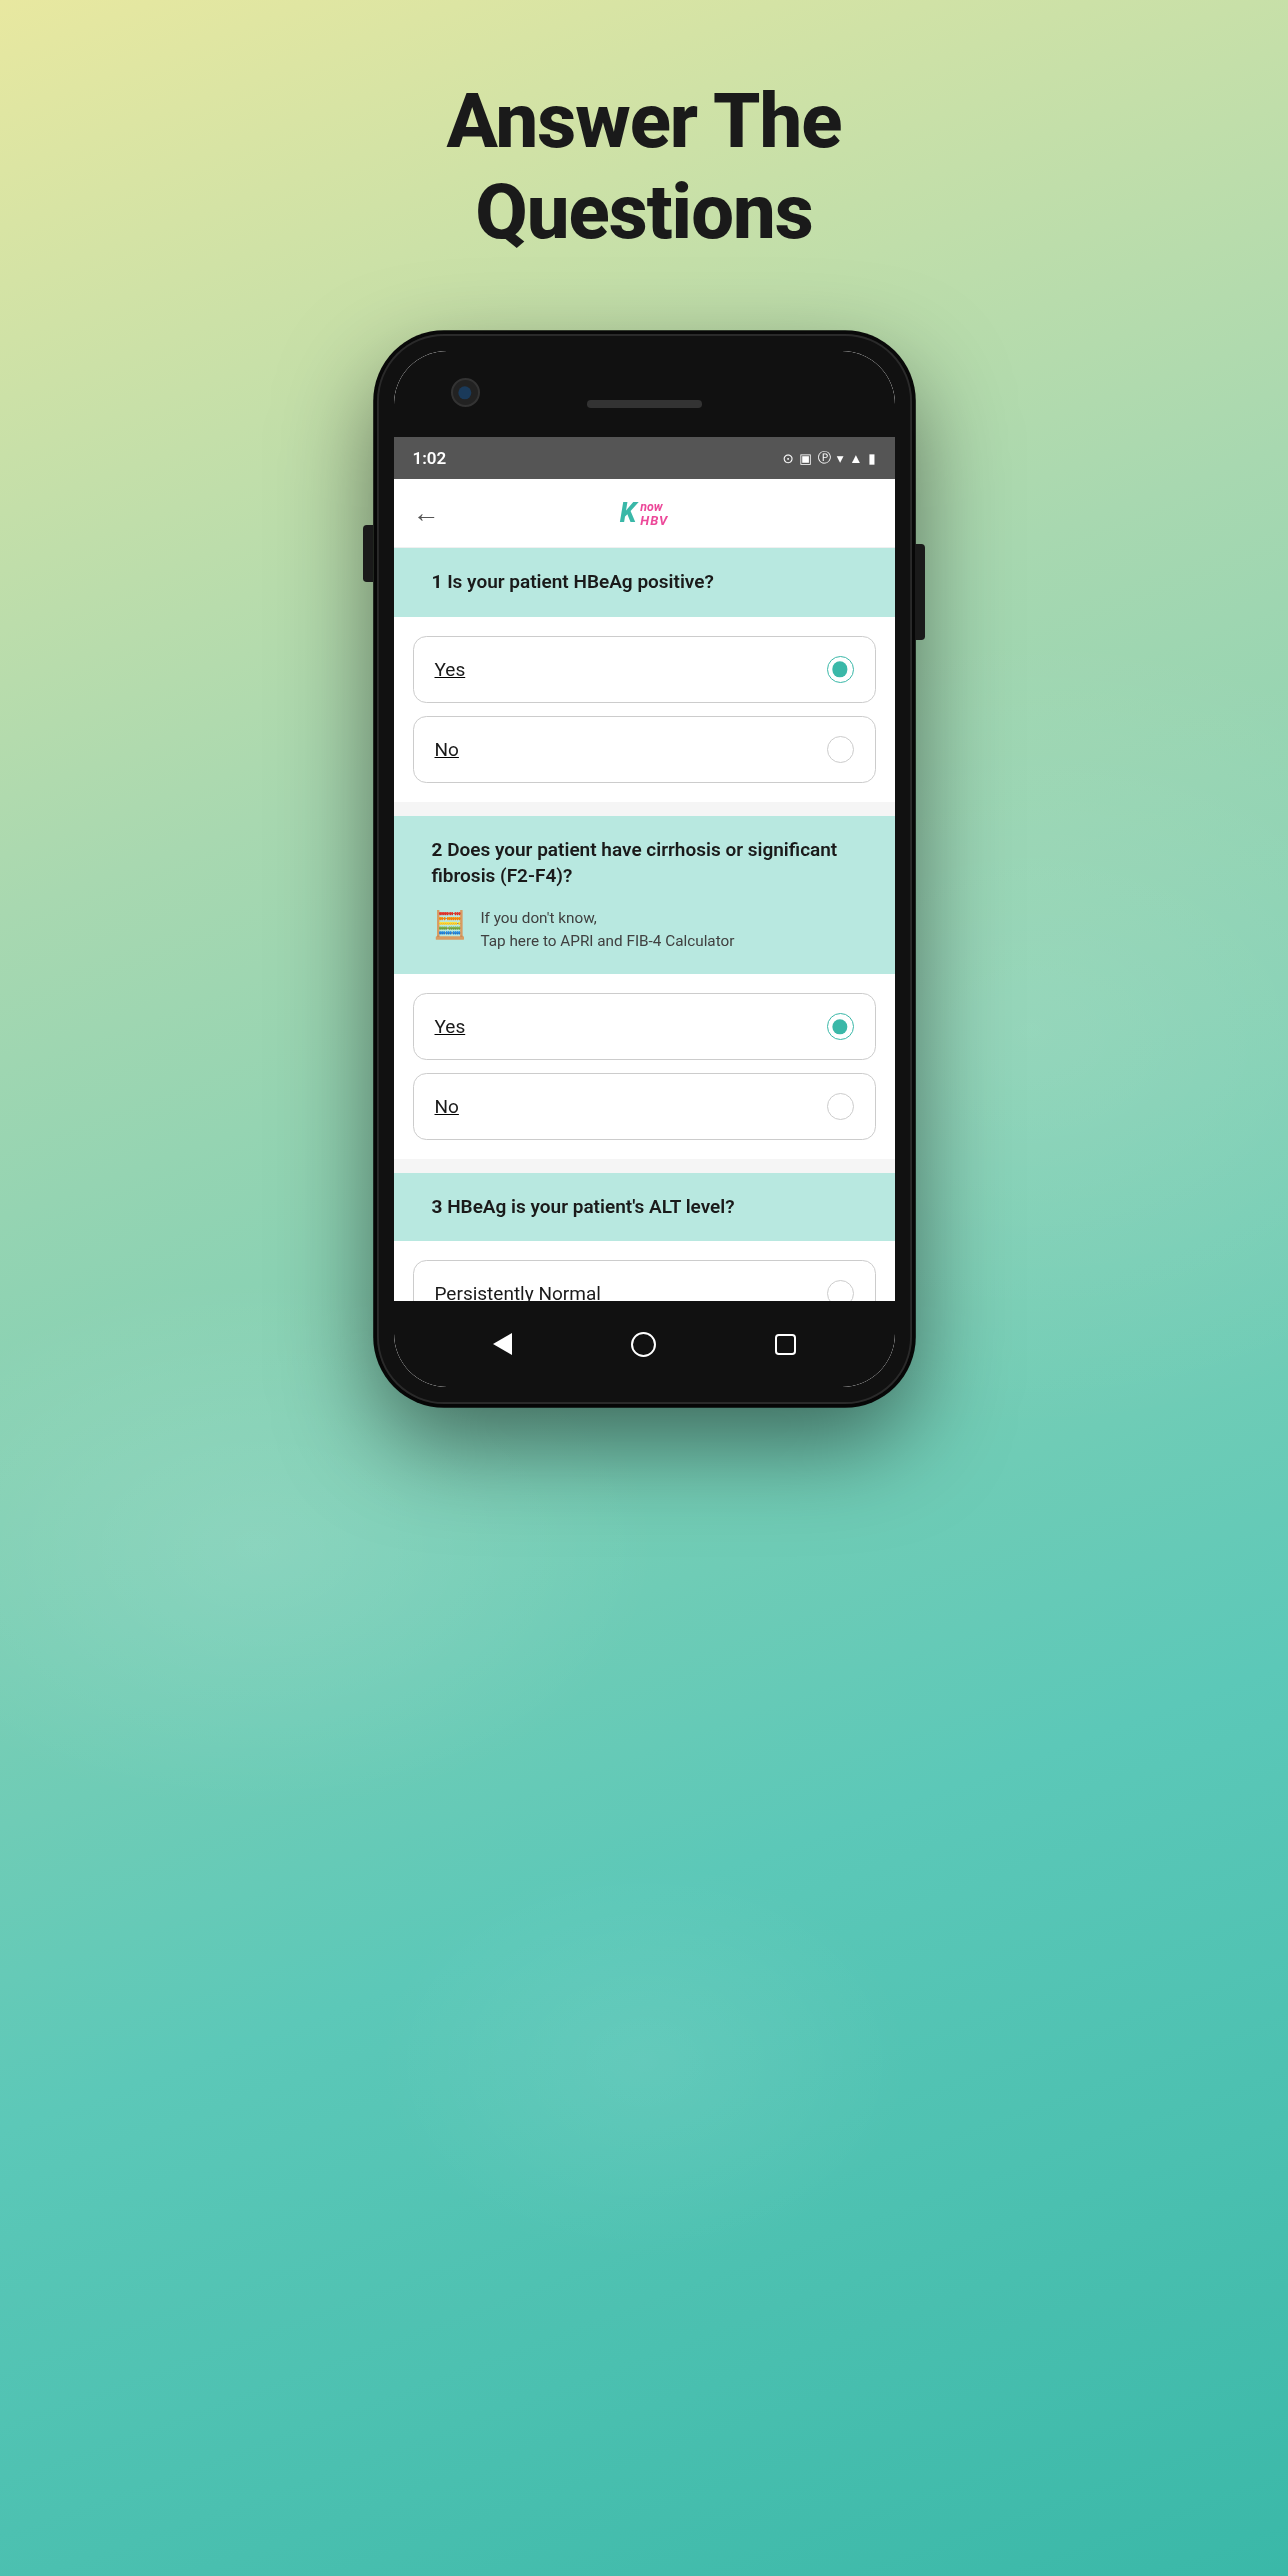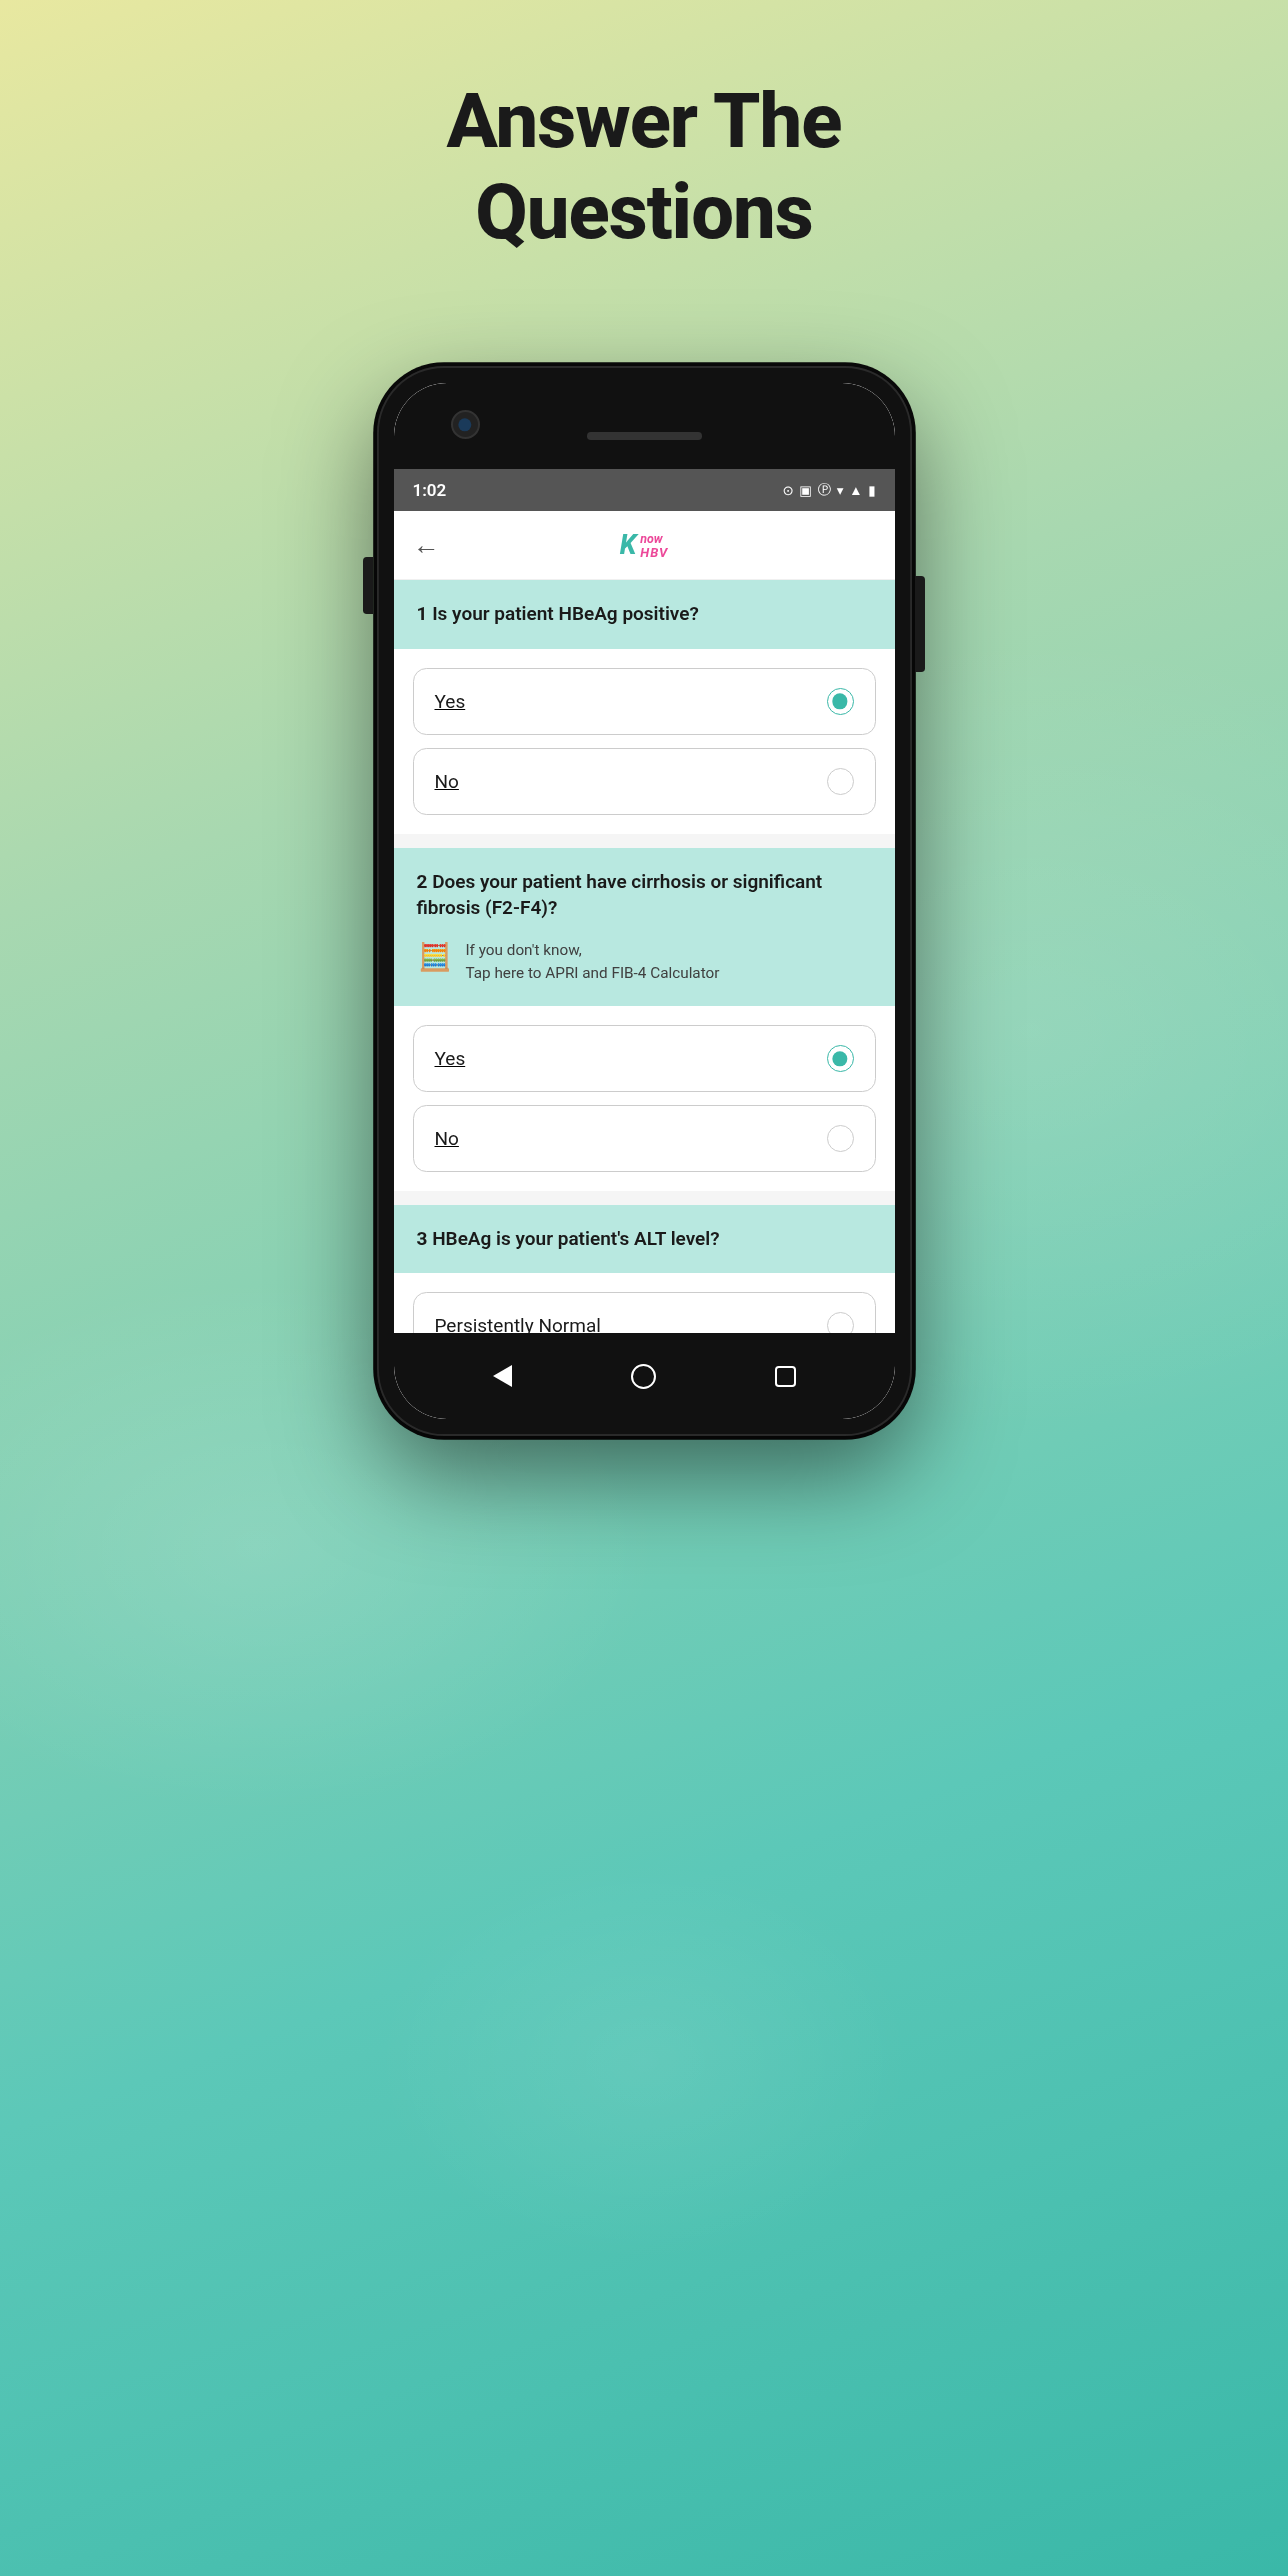--- a/index.html
+++ b/index.html
@@ -52,21 +52,20 @@
       width: 535px;
       height: 1070px;
       background: #111111;
       border-radius: 67px;
       padding: 17px;
       box-shadow:
         0 38px 96px rgba(0,0,0,0.5),
         inset 0 0 0 1.9px #2a2a2a,
         0 0 0 3.8px #0a0a0a;
       position: relative;
-      margin-top: 32px;
     }
 
     
     .phone-outer::before {
       content: '';
       position: absolute;
       left: -13.4px;
       top: 191px;
       width: 9.6px;
       height: 57px;
@@ -210,21 +209,21 @@
     .scroll-area {
       flex: 1;
       overflow-y: auto;
       overflow-x: hidden;
       background: #f5f5f5;
     }
 
     
     .question-header {
       background: #b8e8e0;
-      padding: 21px 23px;
+      padding: 21px 38px;
     }
 
     .question-text {
       font-size: 19px;
       font-weight: 600;
       color: #1a1a1a;
       line-height: 1.4;
     }
 
     

